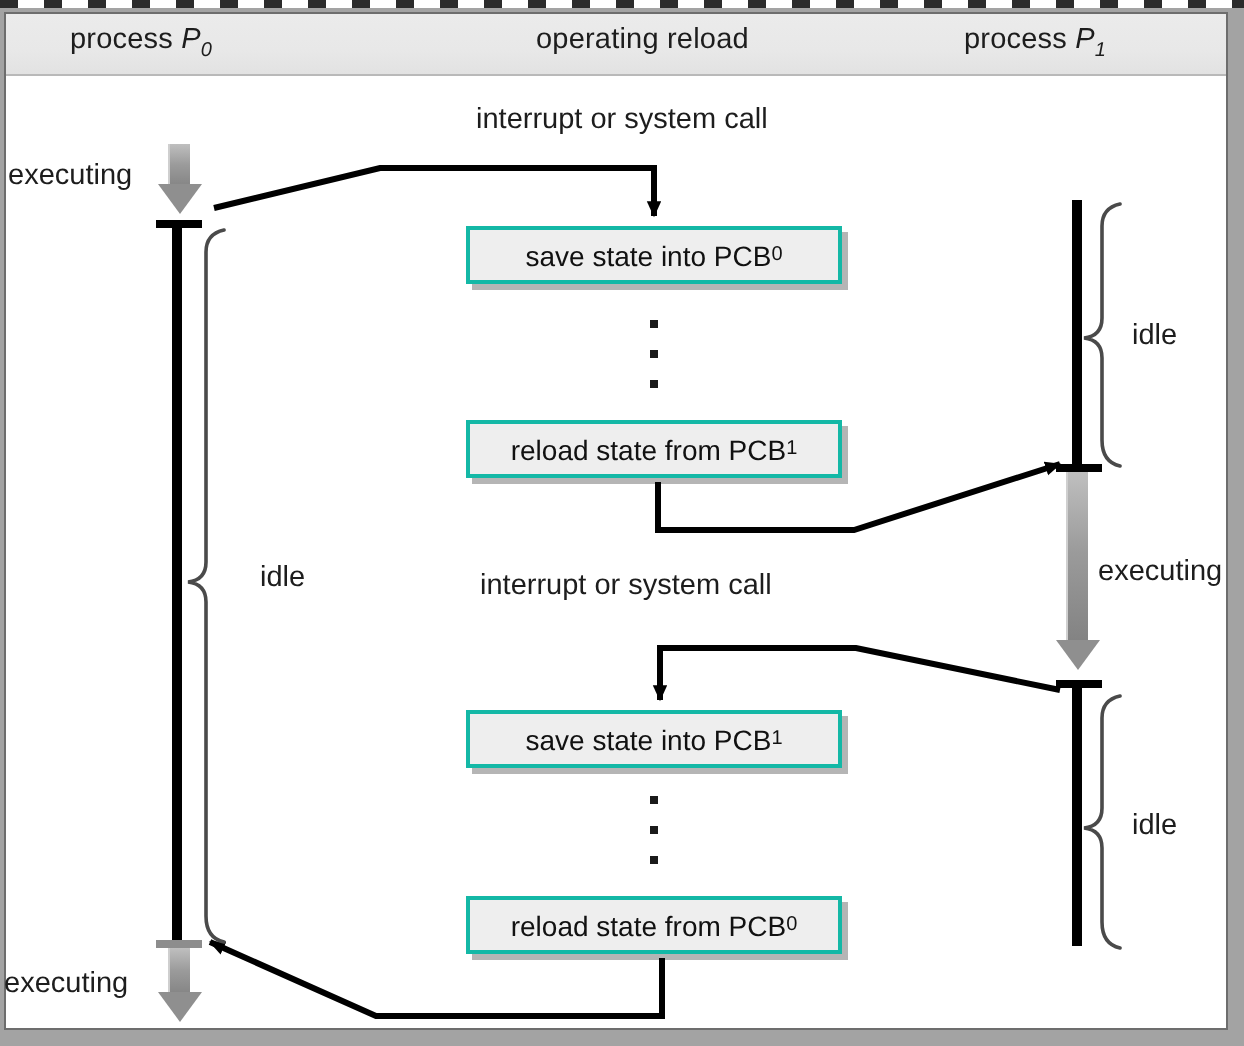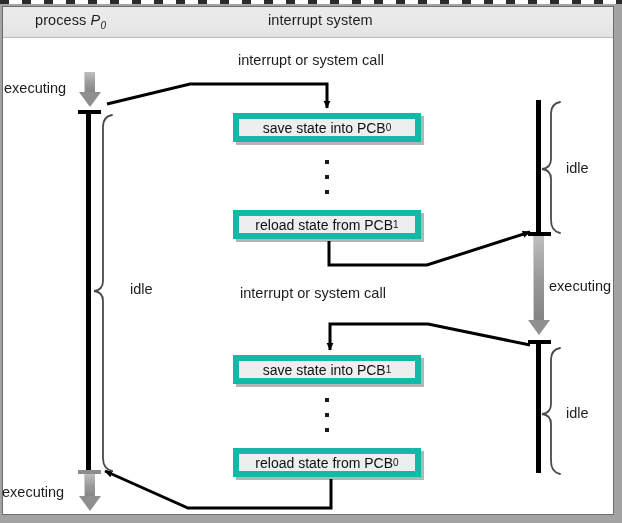--- a/index.html
+++ b/index.html
@@ -98,21 +98,21 @@
     border-left: 11px solid transparent;
     border-right: 11px solid transparent;
     border-top: 15px solid #8f8f8f;
   }
 
   
   .os-box {
     position: absolute;
     height: 29px;
     background: #eeeeee;
-    border: 6px solid #14b8a6;
+    border: 2px solid #14b8a6;
     box-sizing: border-box;
     box-shadow: 3px 3px 0 rgba(120,120,120,.55);
     display: flex;
     align-items: center;
     justify-content: center;
     font-size: 14px;
     color: #111111;
     white-space: nowrap;
   }
   .os-box sub { font-size: 10px; }
@@ -143,22 +143,23 @@
 
 <div id="figure">
 
   <div id="scan-dashes"></div>
   <div id="frame"></div>
 
   <div id="header-band"></div>
 
   <div class="hdr" id="hdr-p0"><span>process </span><i>P</i><sub>0</sub></div>
 
-  <div class="hdr" id="hdr-os"><span>interrupt system</span></div>
-
+  <div class="hdr" id="hdr-os"><span>operating reload</span></div>
+
+  <div class="hdr" id="hdr-p1"><span>process </span><i>P</i><sub>1</sub></div>
 
   <div class="bar-grad" style="left:84px; top:72px; height:23px;"></div>
   <div class="arrow-down-gray" style="left:79px; top:92px;"></div>
   <div class="tick" style="left:78px; top:110px; width:23px;"></div>
 
   <div class="bar-black" style="left:86px; top:112px; height:360px;"></div>
   <div class="tick" style="left:78px; top:470px; width:23px;"></div>
   <div class="tick-gray" style="left:78px; top:470px; width:23px;"></div>
 
   <div class="bar-grad" style="left:84px; top:474px; height:25px;"></div>

